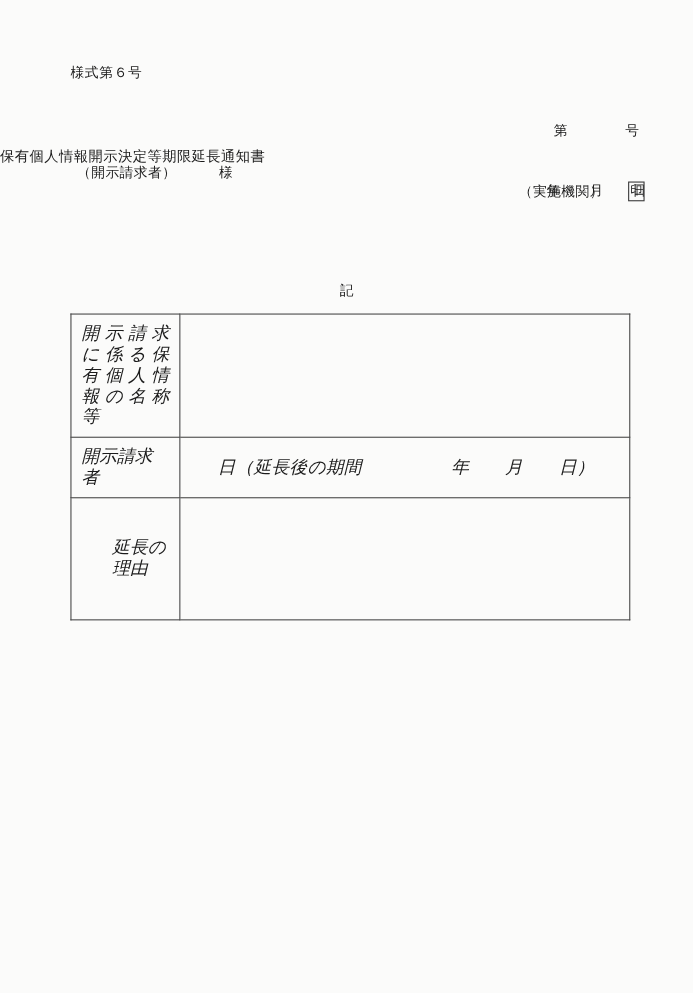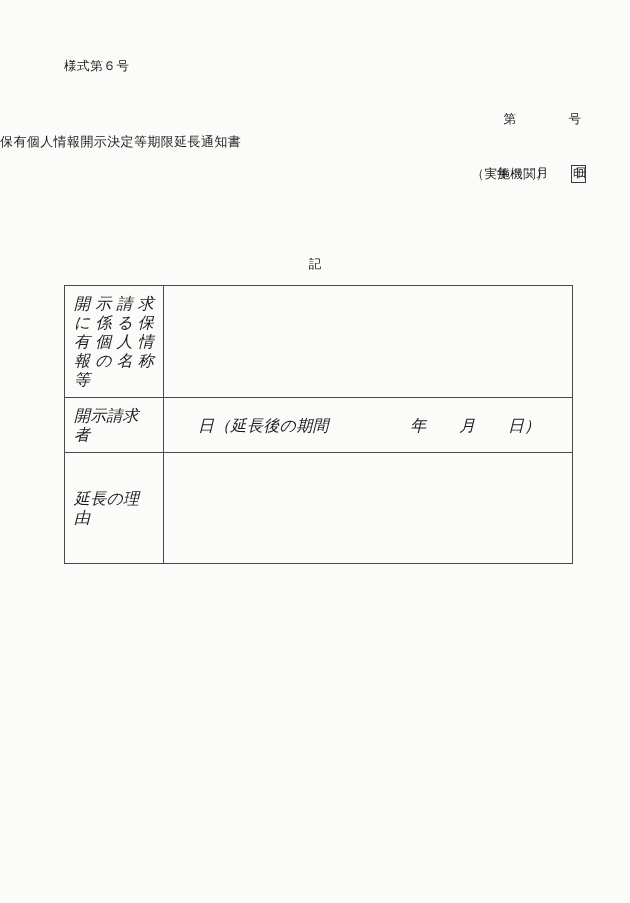--- a/index.html
+++ b/index.html
@@ -151,36 +151,37 @@
   .cell-value {
     padding: 8px 10px;
     line-height: 19px;
     white-space: pre;
     letter-spacing: 0.3px;
   }
   .cell-value.indent { padding-left: 34px; }
 
   .row-name   td { height: 80px; }
   .row-period td { height: 30px; }
-  .row-reason td { height: 110px; }
+  .row-reason td { height: 110px; padding-left: 28px; }
 </style>
 </head>
 <body>
 
 <div class="page">
 
   <div class="form-no">様式第６号</div>
 
   <div class="doc-meta">
     <div>第　　　　号</div>
     <div>年　　月　　日</div>
   </div>
 
   <div class="doc-title">保有個人情報開示決定等期限延長通知書</div>
 
+  <div class="addressee">（開示請求者）　　　様</div>
 
   <div class="agency-line">
     <span>（実施機関）</span>
     <span class="seal-box">印</span>
   </div>
 
 
   <div class="ki">記</div>
 
   <table class="form-table">

